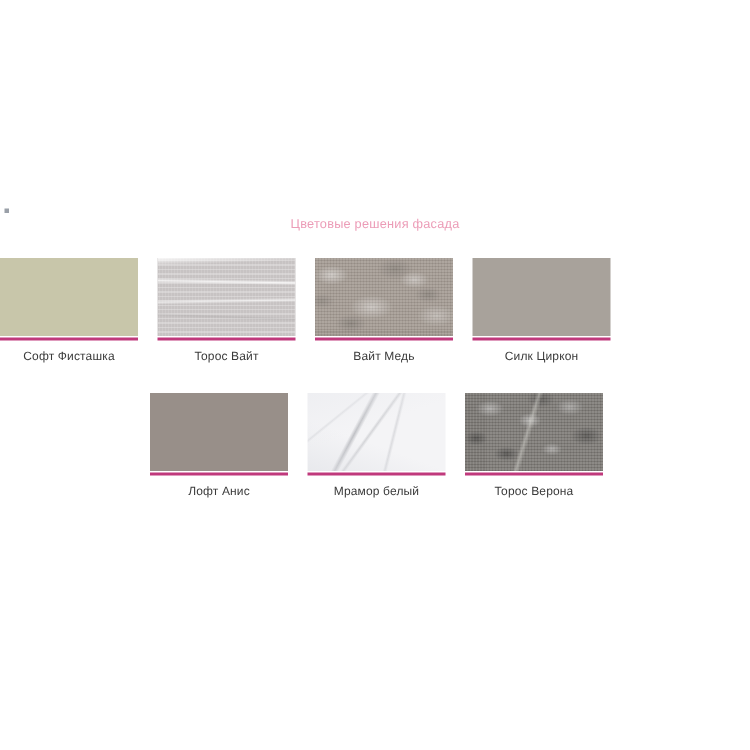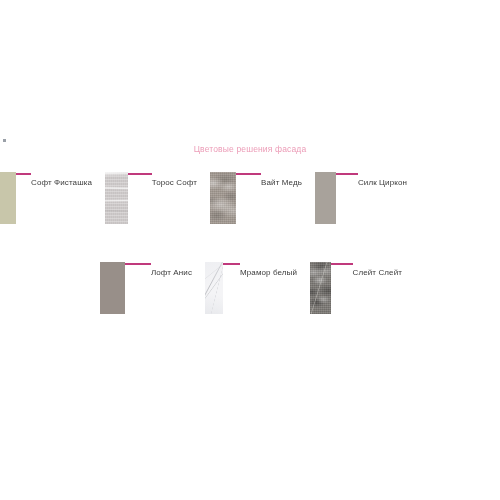--- a/index.html
+++ b/index.html
@@ -44,21 +44,21 @@
     flex-direction: row;
   }
 
   .row-1 { left: 0px;   top: 172px; }
   .row-2 { left: 100px; top: 262px; }
 
   .swatch-cell {
     width: 92px;
     margin-right: 13px;
     display: flex;
-    flex-direction: row;
+    flex-direction: column;
     align-items: stretch;
   }
   .swatch-cell:last-child { margin-right: 0; }
 
   .swatch-chip {
     width: 92px;
     height: 52px;
     position: relative;
     overflow: hidden;
     background-color: #cccccc;
@@ -215,21 +215,21 @@
     <div class="swatch-cell">
       <div class="swatch-chip tex-solid" style="background-color: rgb(200, 198, 170);"></div>
       <div class="swatch-underline" style="background: rgb(192, 57, 124);"></div>
       <div class="swatch-label" style="color: rgb(59, 59, 59);">Софт Фисташка</div>
     </div>
 
 
     <div class="swatch-cell">
       <div class="swatch-chip tex-stone-light" style="background-color: rgb(205, 201, 201);"></div>
       <div class="swatch-underline" style="background: rgb(192, 57, 124);"></div>
-      <div class="swatch-label" style="color: rgb(59, 59, 59);">Торос Софт</div>
+      <div class="swatch-label" style="color: rgb(59, 59, 59);">Торос Вайт</div>
     </div>
 
     <div class="swatch-cell">
       <div class="swatch-chip tex-concrete" style="background-color: rgb(163, 154, 146);"></div>
       <div class="swatch-underline" style="background: rgb(192, 57, 124);"></div>
       <div class="swatch-label" style="color: rgb(59, 59, 59);">Вайт Медь</div>
     </div>
 
     <div class="swatch-cell">
       <div class="swatch-chip tex-solid" style="background-color: rgb(168, 162, 155);"></div>
@@ -249,18 +249,18 @@
 
     <div class="swatch-cell">
       <div class="swatch-chip tex-marble" style="background-color: rgb(244, 244, 246);"></div>
       <div class="swatch-underline" style="background: rgb(192, 57, 124);"></div>
       <div class="swatch-label" style="color: rgb(59, 59, 59);">Мрамор белый</div>
     </div>
 
     <div class="swatch-cell">
       <div class="swatch-chip tex-slate" style="background-color: rgb(125, 122, 118);"></div>
       <div class="swatch-underline" style="background: rgb(192, 57, 124);"></div>
-      <div class="swatch-label" style="color: rgb(59, 59, 59);">Слейт Слейт</div>
+      <div class="swatch-label" style="color: rgb(59, 59, 59);">Торос Верона</div>
     </div>
 
   </div>
 
 </div>
 
 </body></html>

